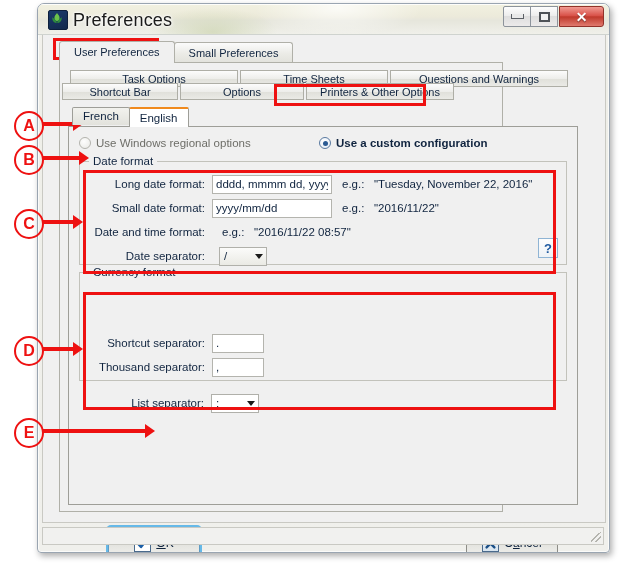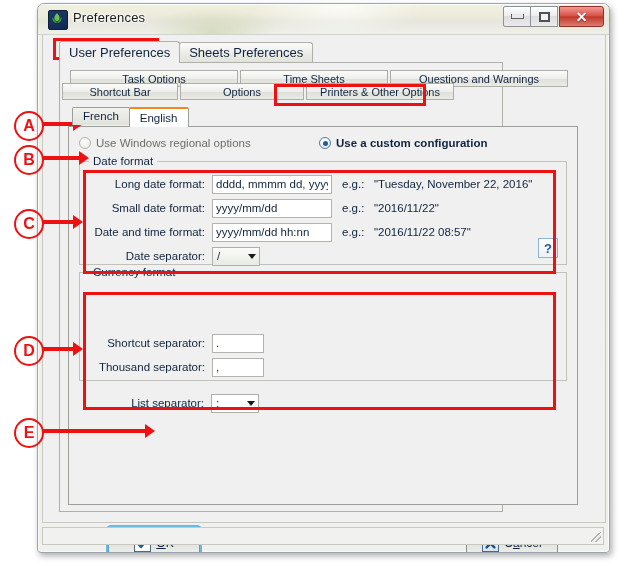--- a/index.html
+++ b/index.html
@@ -37,21 +37,21 @@
     background:rgba(255,255,255,.85);
   }
   .app-icon{
     position:absolute;left:10px;top:6px;width:18px;height:18px;border-radius:2px;
     background:linear-gradient(160deg,#1b3a6b 0%,#12294d 100%);
     border:1px solid #0d1f3c;
     overflow:hidden;
   }
   .app-icon svg{display:block;}
   .win-title{
-    position:absolute;left:35px;top:6px;font-size:13px;color:#1a1a1a;
+    position:absolute;left:35px;top:6px;font-size:18px;color:#1a1a1a;
     letter-spacing:.2px;
     text-shadow:0 0 3px #fff,0 0 5px #fff,0 0 2px #fff;
   }
   .win-btns{position:absolute;right:5px;top:2px;display:flex;height:21px;}
   .wb{
     width:28px;height:21px;border:1px solid #8c939b;
     background:linear-gradient(180deg,#fdfdfd 0%,#ececec 48%,#dedede 50%,#eceaea 100%);
     display:flex;align-items:center;justify-content:center;
     box-sizing:border-box;
   }
@@ -68,23 +68,23 @@
   
   #client{position:absolute;left:4px;top:31px;width:562px;height:512px;}
   #formpanel{
     position:absolute;left:0;top:0;width:562px;height:487px;
     background:#f0f0f0;border:1px solid #c9c9c3;border-top:none;
   }
 
   
   .toptabs{position:absolute;left:16px;top:6px;display:flex;align-items:flex-end;height:22px;}
   .toptab{
-    height:21px;line-height:20px;padding:0 9px;box-sizing:border-box;
+    height:21px;line-height:20px;padding:0 14px;box-sizing:border-box;
     border:1px solid #b0b0a8;border-bottom:none;
-    border-radius:3px 3px 0 0;font-size:13px;color:#10243f;white-space:nowrap;
+    border-radius:3px 3px 0 0;font-size:11px;color:#10243f;white-space:nowrap;
   }
   .toptab.active{background:#f0f0f0;height:22px;line-height:21px;position:relative;z-index:3;}
   .toptab.inactive{
     background:linear-gradient(180deg,#fbfbfb 0%,#ebebe6 55%,#e2e2dc 100%);
     margin-left:-1px;
   }
   .toptab-body{
     position:absolute;left:16px;top:27px;width:444px;height:450px;
     border:1px solid #b0b0a8;background:#f0f0f0;box-sizing:border-box;
   }
@@ -269,21 +269,21 @@
         </div>
     </div>
   </div>
 
   <div id="client">
 
     <div id="formpanel">
 
       <div class="toptabs">
         <div class="toptab active">User Preferences</div>
-        <div class="toptab inactive">Sheets Preferences</div>
+        <div class="toptab inactive">Small Preferences</div>
       </div>
 
       <div class="toptab-body">
 
         <div class="rowtabs r1">
           <div class="rtab" style="width:168px">Task Options</div>
           <div class="rtab" style="width:148px">
             <span>Time Sheets</span>
             <span class="orange-underline"></span>
           </div>
@@ -329,27 +329,26 @@
               <div class="frow" style="left:0;top:36px;">
                 <span class="flabel">Small date format:</span>
                 <input class="tinput" style="width: 120px;" value="yyyy/mm/dd">
                 <span class="eg">
                   <span class="eglbl">e.g.:</span><span class="egval">"2016/11/22"</span>
                 </span>
               </div>
 
               <div class="frow" style="left:0;top:60px;">
                 <span class="flabel">Date and time format:</span>
-                <input class="tinput" style="width: 120px;" value="yyyy/mm/dd hh:nn">
                 <span class="eg">
                   <span class="eglbl">e.g.:</span><span class="egval">"2016/11/22 08:57"</span>
                 </span>
               </div>
 
-              <div class="frow" style="left:0;top:84px;">
+              <div class="frow" style="left:0;top:84px;gap:7px;">
                 <span class="flabel">Date separator:</span>
                 <span class="combo grey" style="width:48px">
                   <span class="ctext">/</span>
                   <span class="carrow">
                       <i></i>
                     </span>
                 </span>
               </div>
 
               <div id="helpbtn">?</div>

